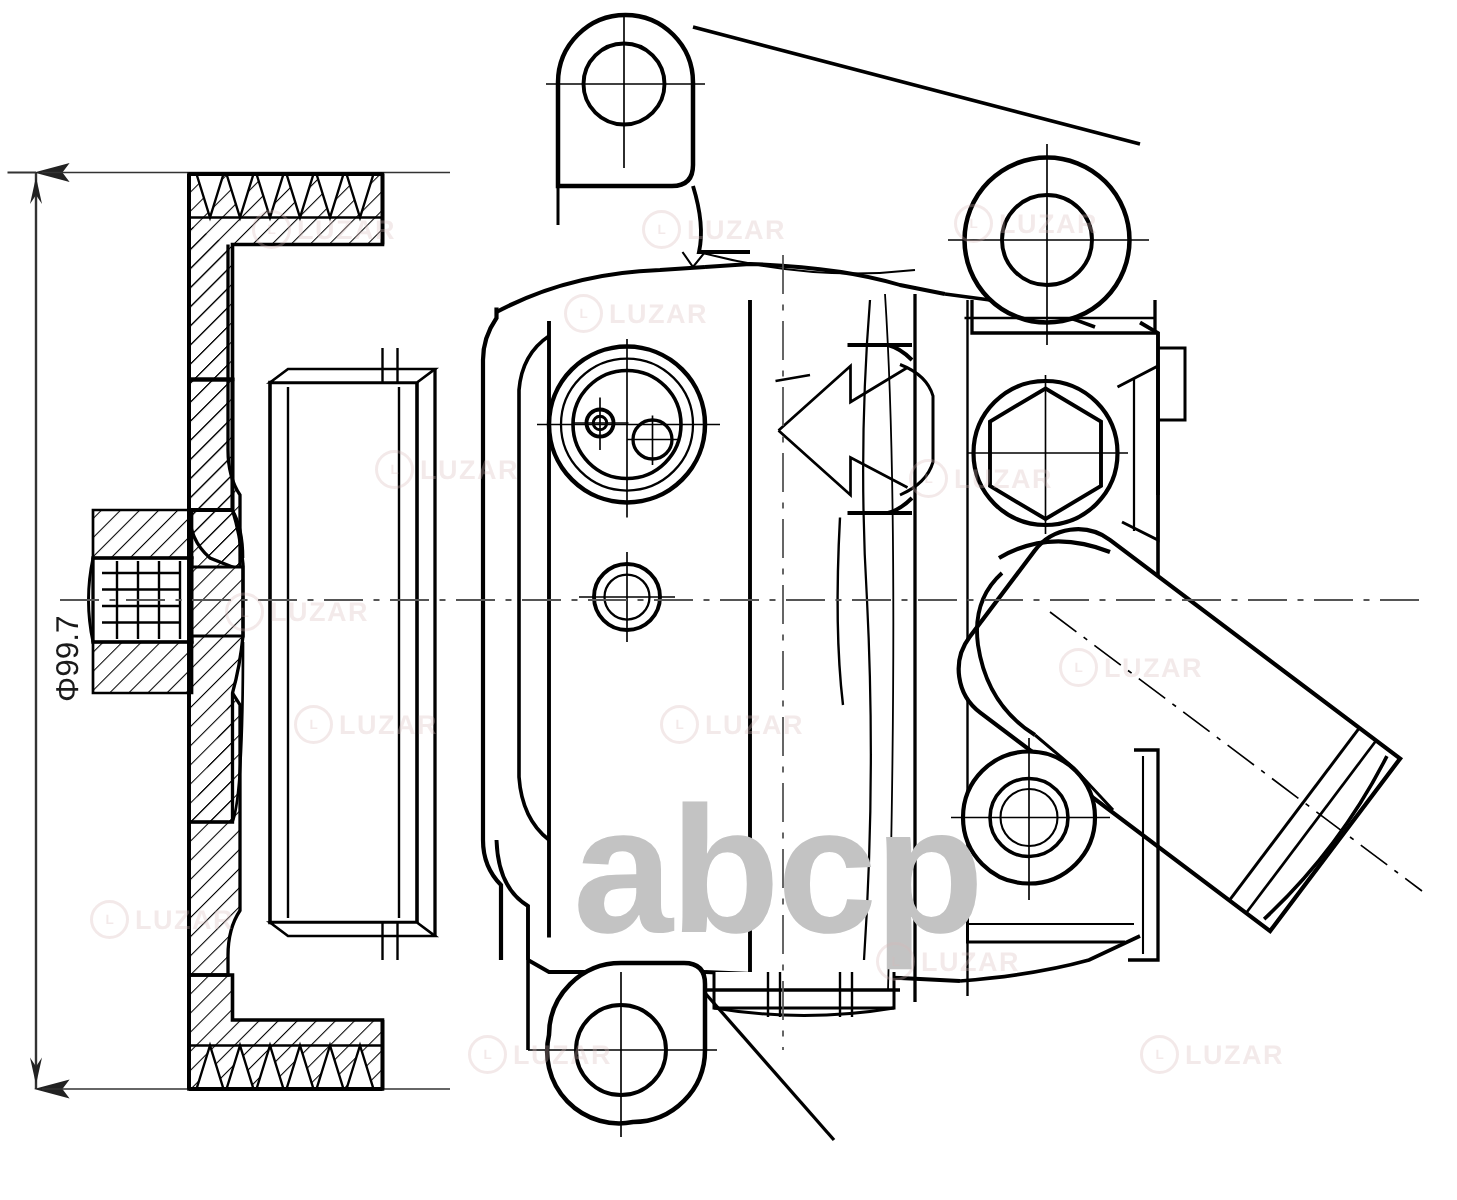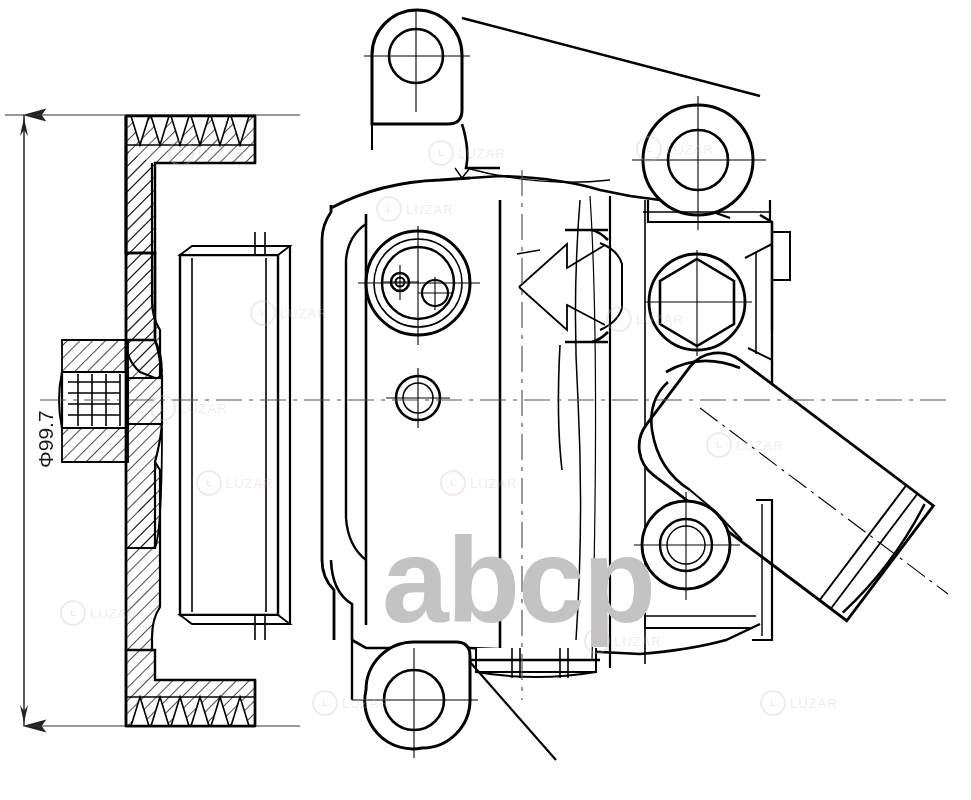--- a/index.html
+++ b/index.html
@@ -25,21 +25,21 @@
     user-select:none;
     pointer-events:none;
   }
   .wm-luzar .wl-circ{
     width:22px;height:22px;border-radius:50%;
     border:2px solid #d8b8b8;
     display:flex;align-items:center;justify-content:center;
     font-size:9px;color:#d8b8b8;font-weight:bold;
   }
   .wm-luzar .wl-txt{
-    font-size:13px;font-weight:normal;color:#d9bcbc;
+    font-size:18px;font-weight:bold;color:#d9bcbc;
     letter-spacing:1px;font-family:"Liberation Sans", sans-serif;
   }
   .dim-label{
     position:absolute;
     font-family:"Liberation Sans", sans-serif;
     font-size:19px;color:#1a1a1a;
     transform:rotate(-90deg);
     transform-origin:left top;
     white-space:nowrap;
     user-select:none;

